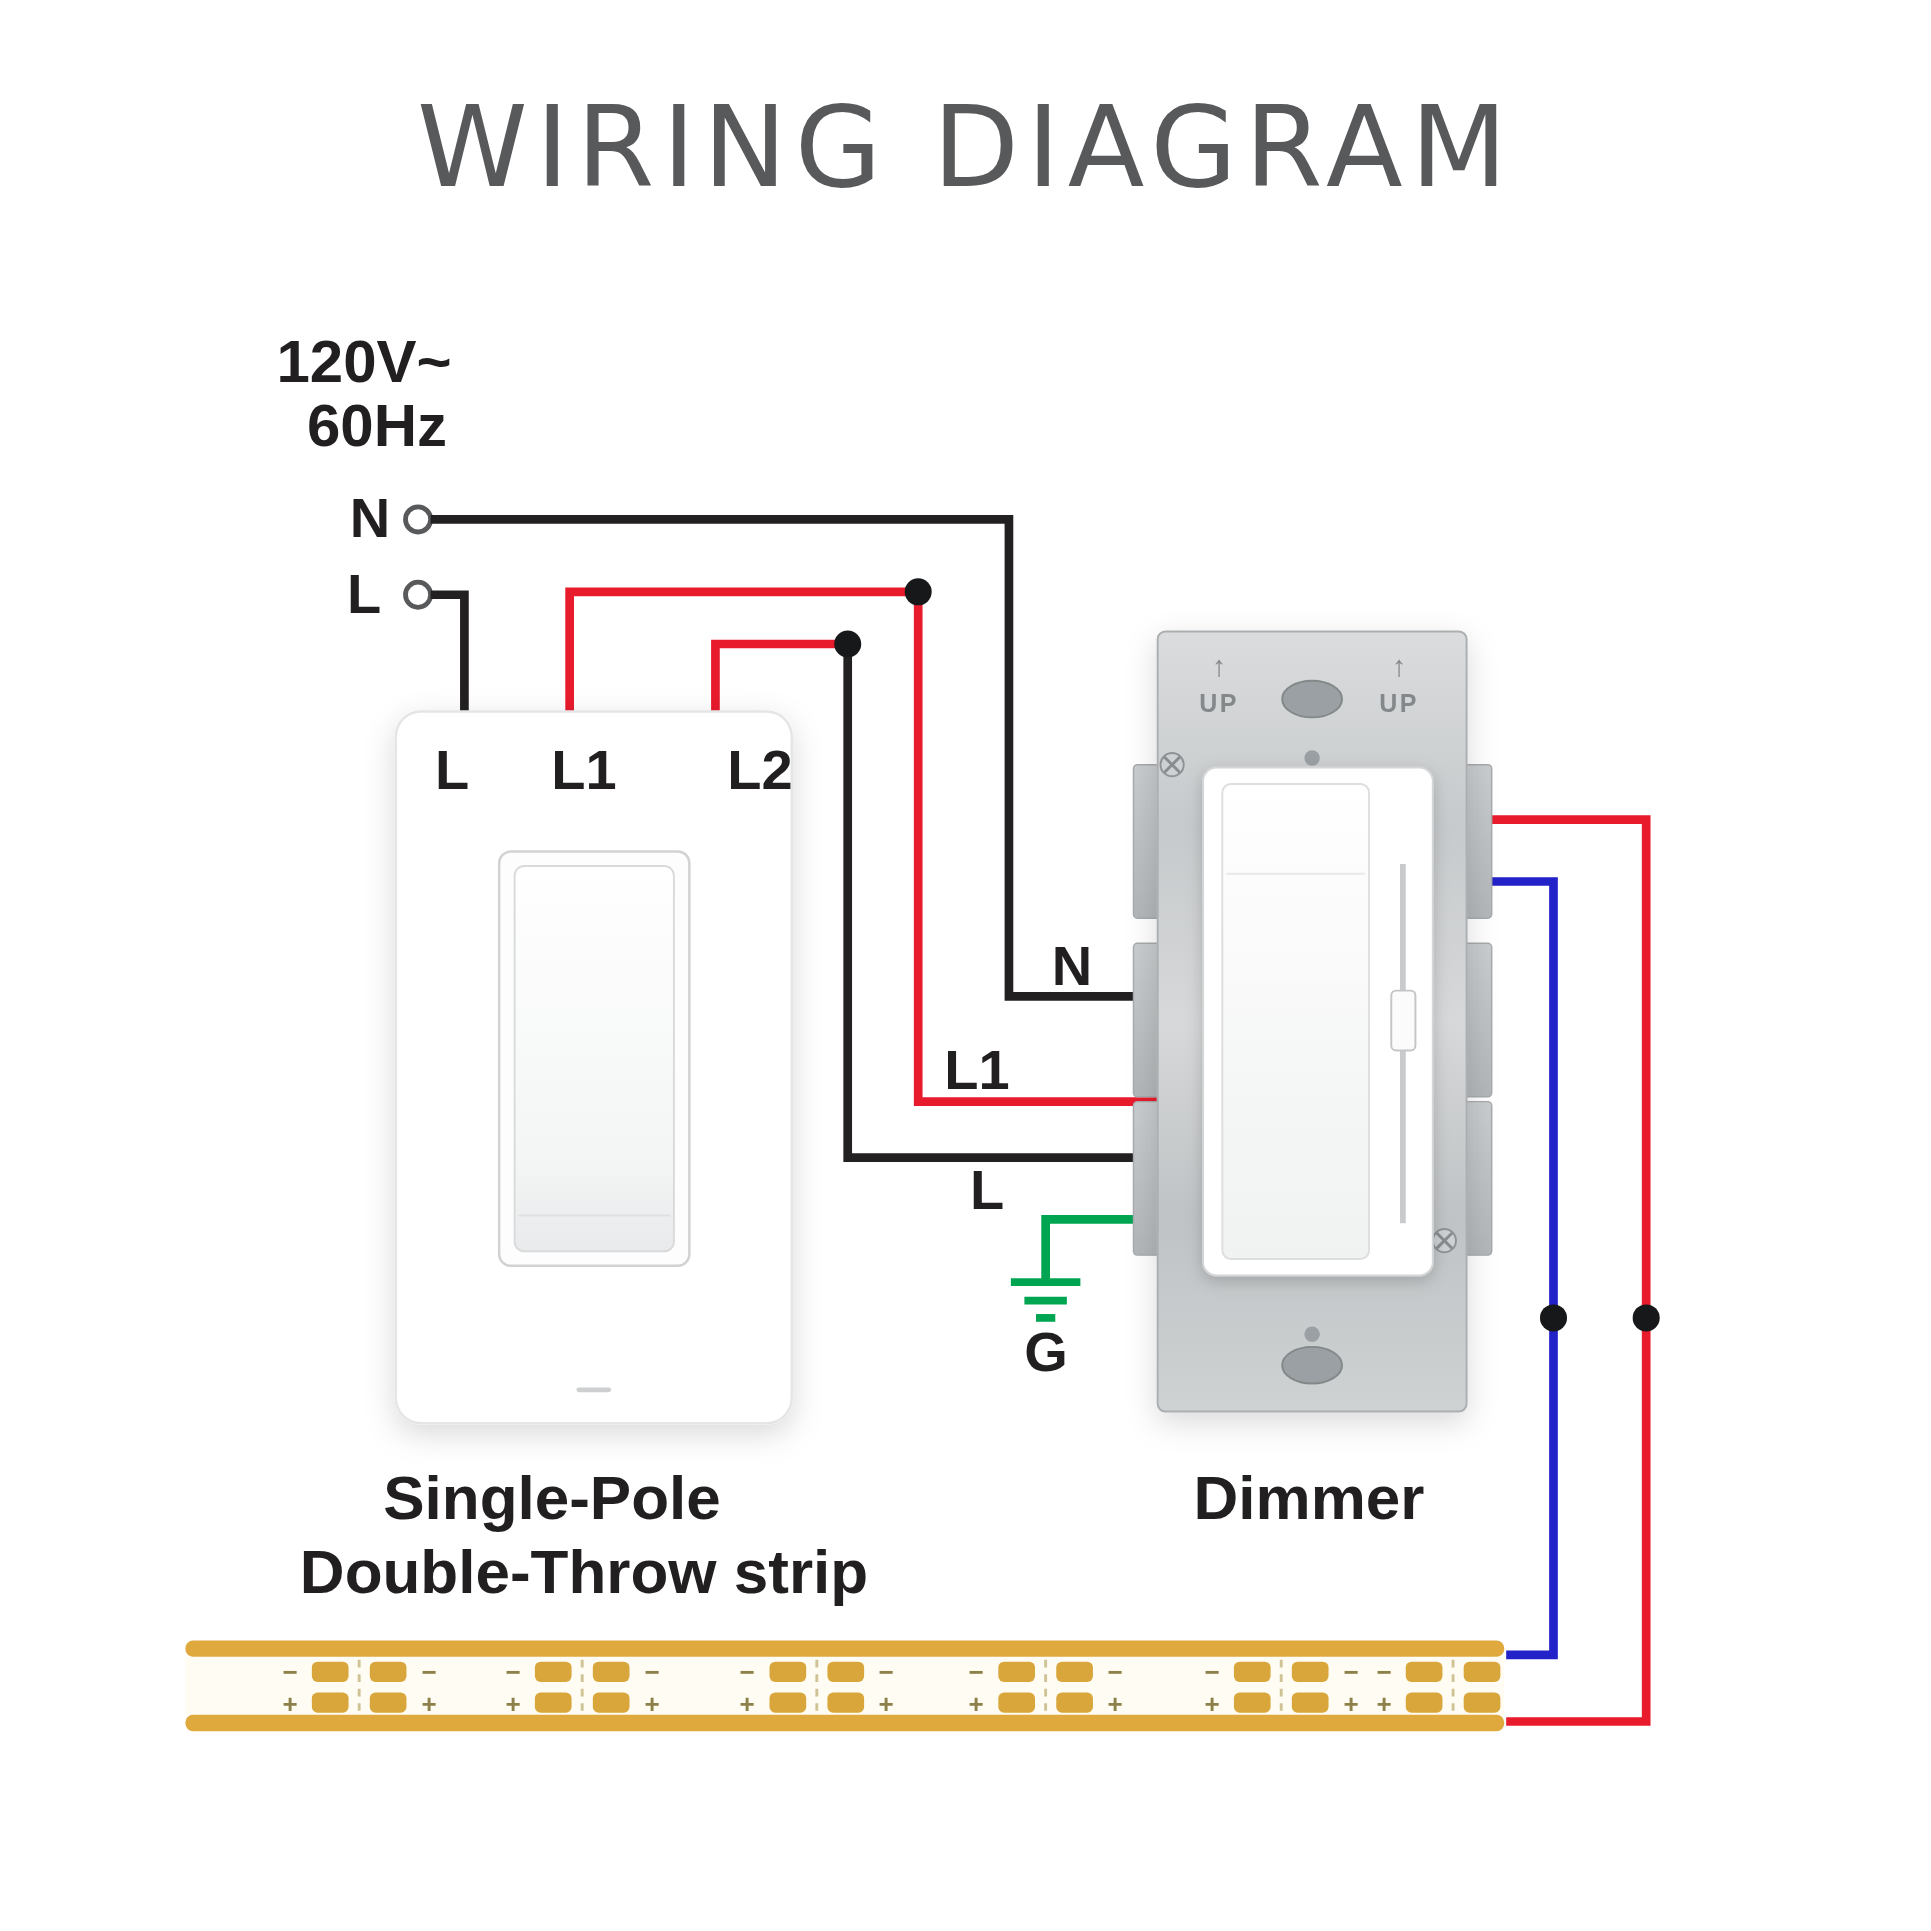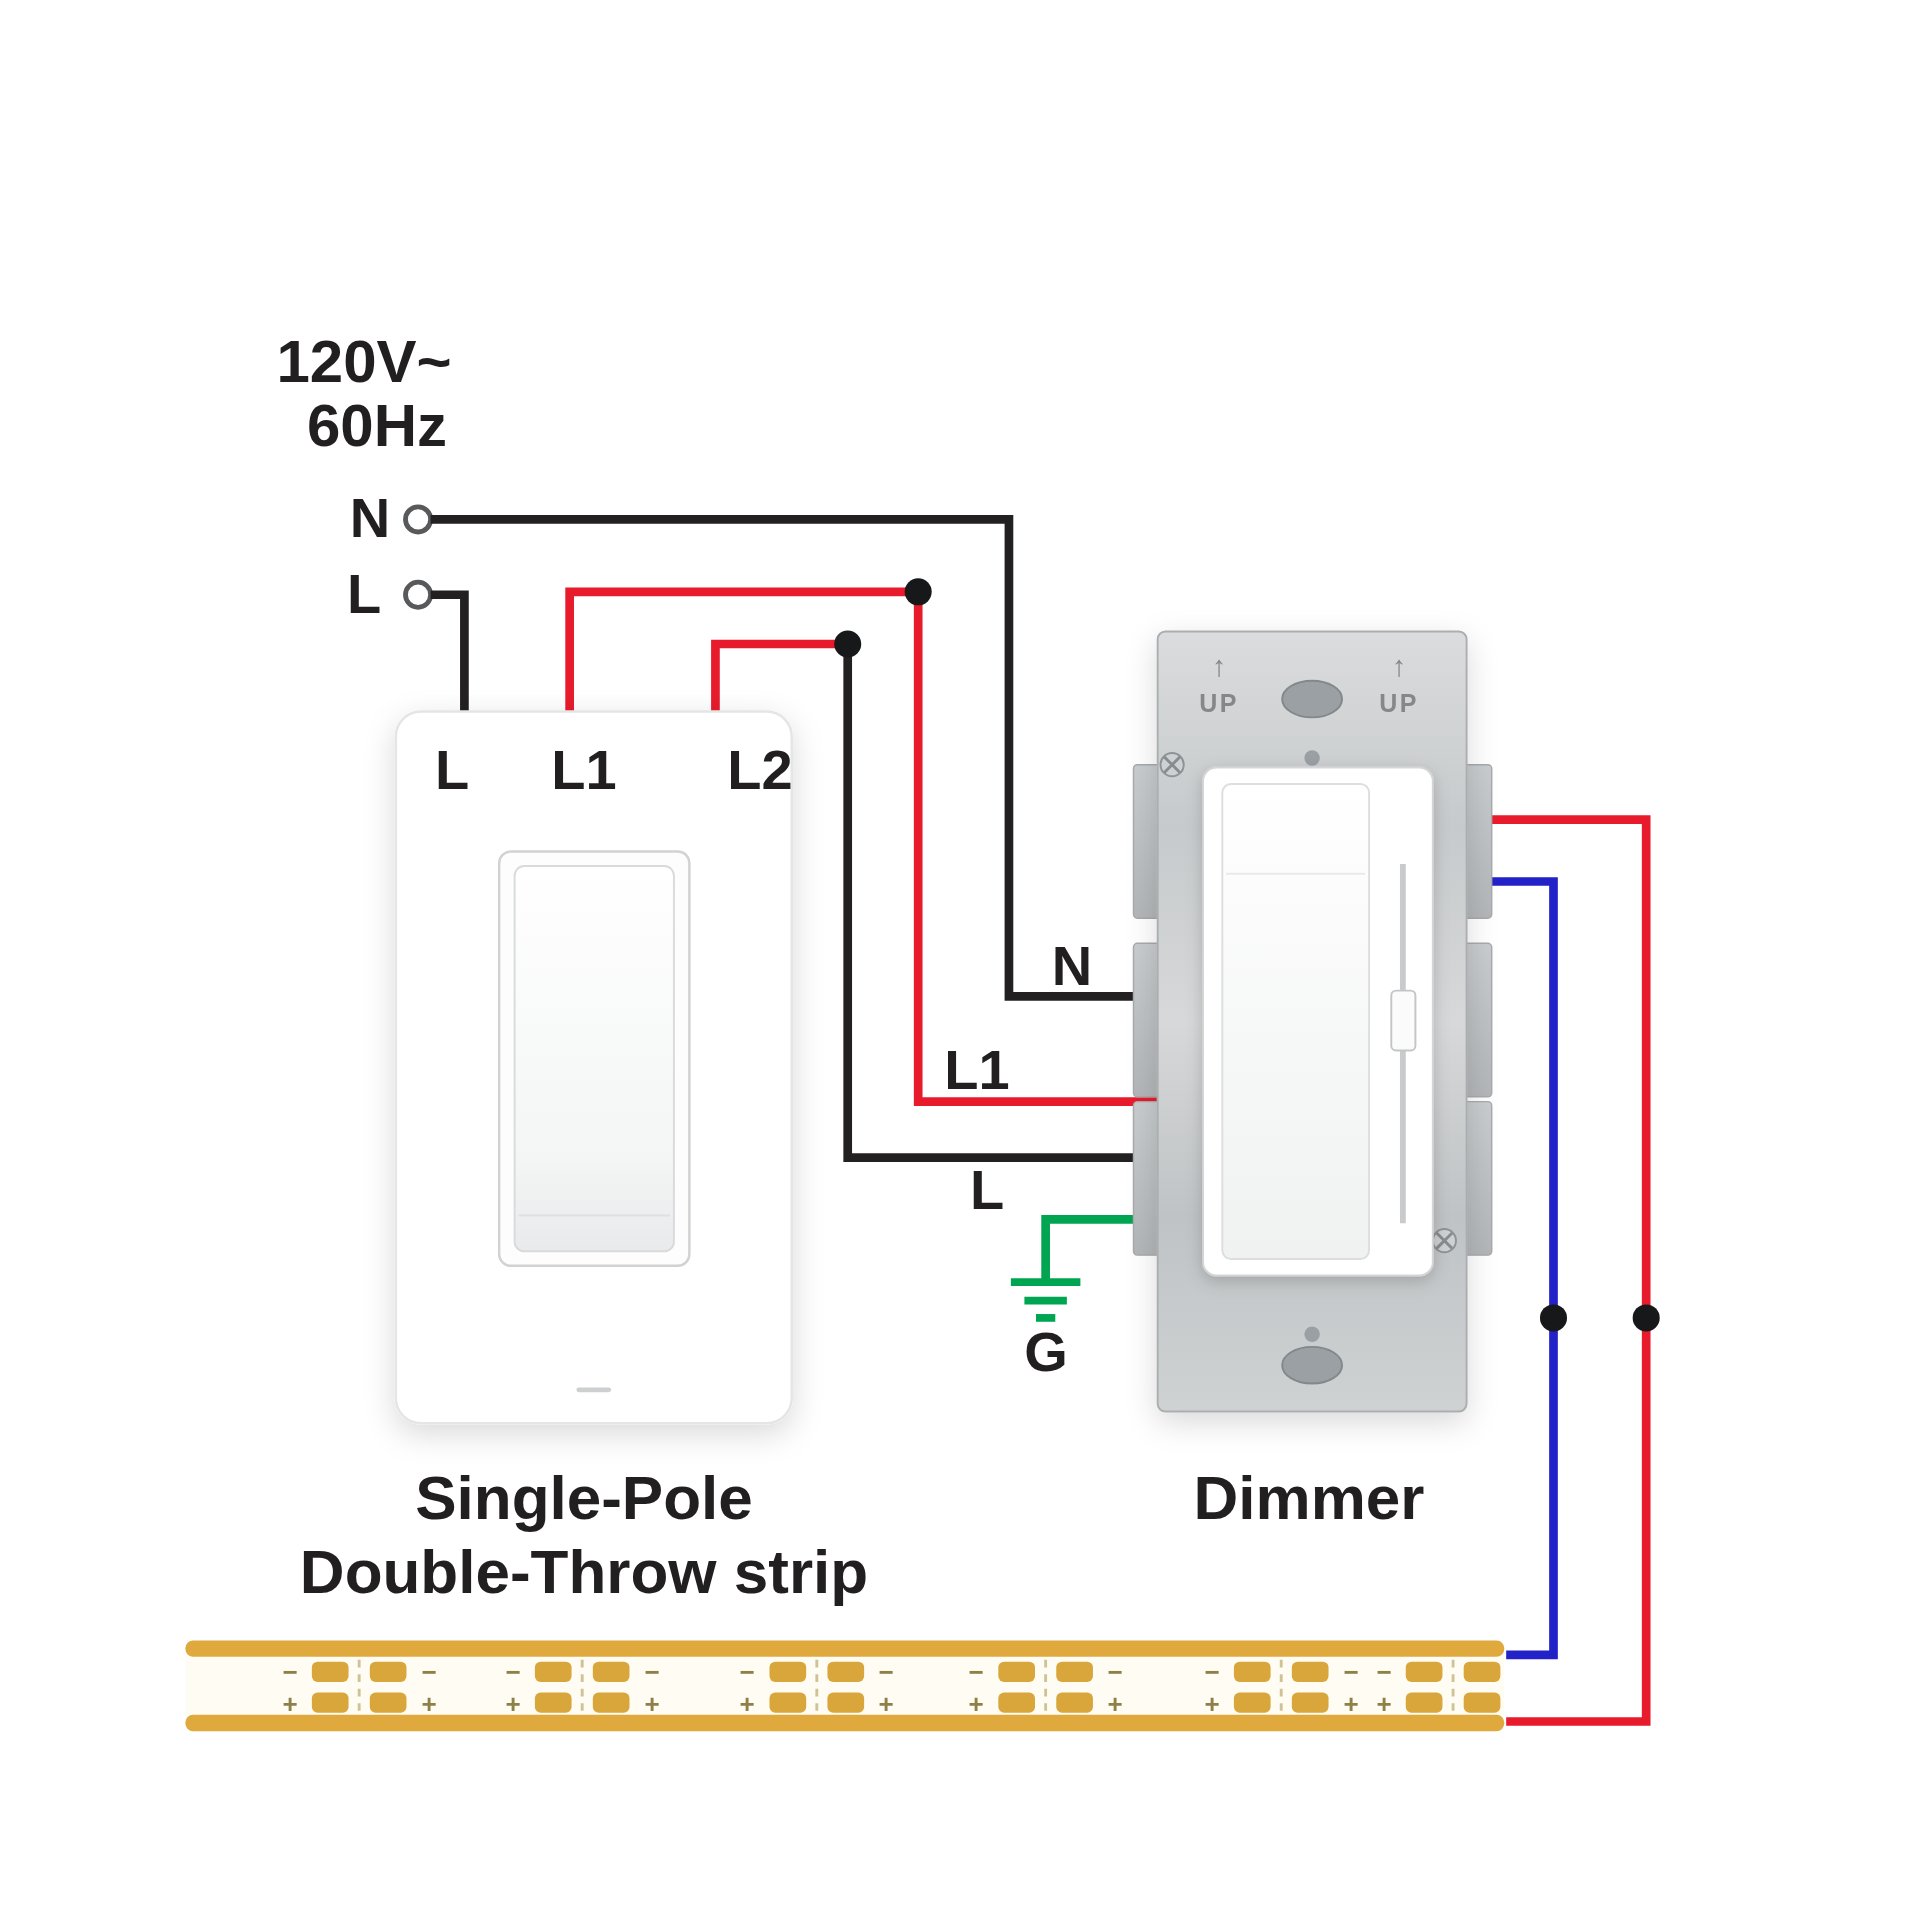--- a/index.html
+++ b/index.html
@@ -182,41 +182,42 @@
           <rect x="1338" y="1753" width="38" height="21" rx="6" class="led-pad"></rect>
           <line x1="1505" y1="1719" x2="1505" y2="1773" class="led-cutline"></line>
           <rect x="1456" y="1721" width="38" height="21" rx="6" class="led-pad"></rect>
           <rect x="1516" y="1721" width="38" height="21" rx="6" class="led-pad"></rect>
           <rect x="1456" y="1753" width="38" height="21" rx="6" class="led-pad"></rect>
           <rect x="1516" y="1753" width="38" height="21" rx="6" class="led-pad"></rect>
         </g>
     </g>
   </svg>
 
+  <div class="label t-title" style="left:966px;top:147px">WIRING DIAGRAM</div>
 
   <div class="label t-big" style="left:364px;top:362px">120V~</div>
   <div class="label t-big" style="left:377px;top:426px">60Hz</div>
   <div class="label t-term" style="left:370px;top:518px">N</div>
   <div class="label t-term" style="left:364px;top:594px">L</div>
 
   <div class="label t-term" style="left:452px;top:770px">L</div>
   <div class="label t-term" style="left:584px;top:770px">L1</div>
   <div class="label t-term" style="left:760px;top:770px">L2</div>
 
   <div class="label t-term" style="left:1072px;top:966px">N</div>
   <div class="label t-term" style="left:977px;top:1070px">L1</div>
   <div class="label t-term" style="left:987px;top:1190px">L</div>
   <div class="label t-term" style="left:1046px;top:1352px">G</div>
 
   <div class="label t-uparrow" style="left:1219px;top:666px">↑</div>
   <div class="label t-up" style="left:1219px;top:703px">UP</div>
   <div class="label t-uparrow" style="left:1399px;top:666px">↑</div>
   <div class="label t-up" style="left:1399px;top:703px">UP</div>
 
-  <div class="label t-cap" style="left:584px;top:1498px">Single-Pole</div>
+  <div class="label t-cap" style="left:552px;top:1498px">Single-Pole</div>
   <div class="label t-cap" style="left:584px;top:1572px">Double-Throw strip</div>
   <div class="label t-cap" style="left:1309px;top:1498px">Dimmer</div>
 
   <div id="led-signs">
       <span class="led-sign" style="left: 290px; top: 1672px;">−</span>
       <span class="led-sign" style="left: 429px; top: 1672px;">−</span>
       <span class="led-sign" style="left: 290px; top: 1704px;">+</span>
       <span class="led-sign" style="left: 429px; top: 1704px;">+</span>
       <span class="led-sign" style="left: 513px; top: 1672px;">−</span>
       <span class="led-sign" style="left: 652px; top: 1672px;">−</span>

